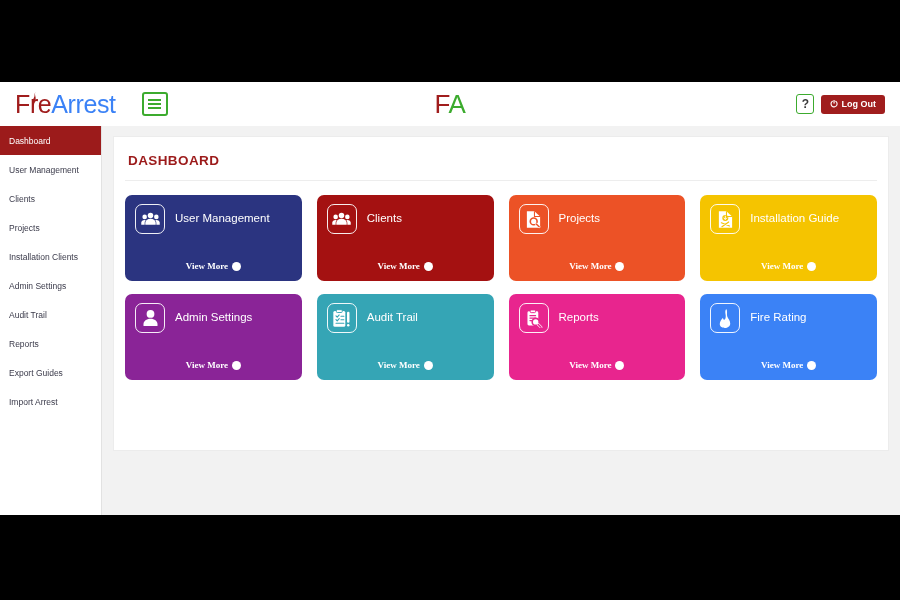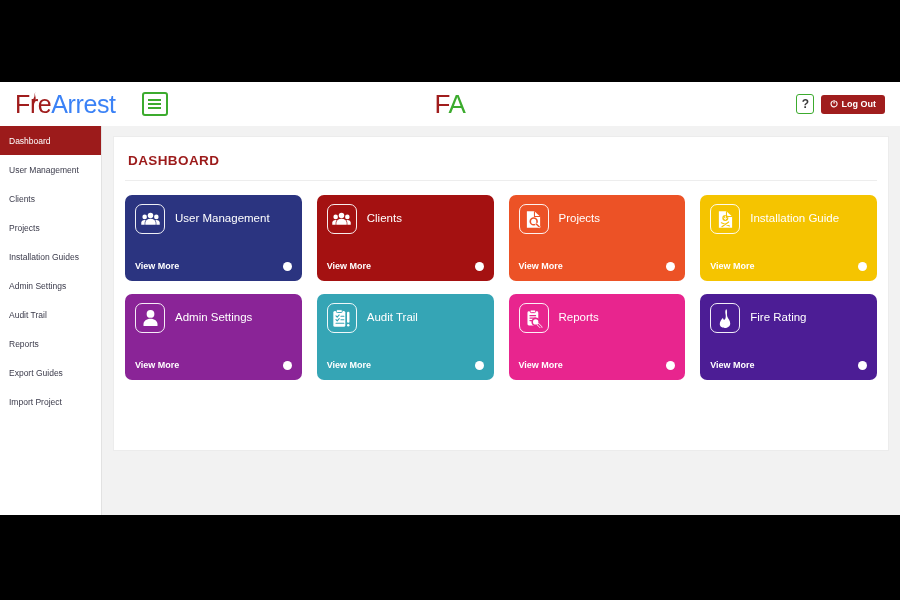--- a/index.html
+++ b/index.html
@@ -200,23 +200,24 @@
     line-height: 1.15;
   }
   .card-more {
     margin-top: auto;
     text-align: center;
     color: #ffffff;
     font-size: 9px;
     font-weight: 700;
     display: flex;
     align-items: center;
-    justify-content: space-between;
+    justify-content: center;
     gap: 4px;
     padding-bottom: 2px;
+    font-family: Liberation Serif, serif;
   }
   .arrow-circ {
     width: 9px; height: 9px;
     border-radius: 50%;
     background: #fff;
     display: inline-flex;
     align-items: center;
     justify-content: center;
     position: relative;
     flex: 0 0 9px;
@@ -273,36 +274,36 @@
         <div class="side-item">
           <span>User Management</span>
         </div>
         <div class="side-item">
           <span>Clients</span>
         </div>
         <div class="side-item">
           <span>Projects</span>
         </div>
         <div class="side-item">
-          <span>Installation Guides</span>
+          <span>Installation Clients</span>
         </div>
         <div class="side-item">
           <span>Admin Settings</span>
         </div>
         <div class="side-item">
           <span>Audit Trail</span>
         </div>
         <div class="side-item">
           <span>Reports</span>
         </div>
         <div class="side-item">
           <span>Export Guides</span>
         </div>
         <div class="side-item">
-          <span>Import Project</span>
+          <span>Import Arrest</span>
         </div>
       </div>
 
     <div class="content">
       <div class="panel">
         <div class="page-title">DASHBOARD</div>
         <div class="divider"></div>
         <div class="card-grid" id="card-grid">
             <div class="card" style="background: rgb(43, 52, 128); color: rgb(43, 52, 128);">
               <div class="card-top">
@@ -424,21 +425,21 @@
                     <path d="M14 16.3l2.9 2.9" stroke="currentColor" stroke-width="1.6" stroke-linecap="round"></path>
                   </svg>
                 </div>
                 <div class="card-title">Reports</div>
               </div>
               <div class="card-more">
                 <span>View More</span>
                 <span class="arrow-circ"></span>
               </div>
             </div>
-            <div class="card" style="background: #4c1d95; color: rgb(31, 156, 17);">
+            <div class="card" style="background: #3b82f6; color: rgb(31, 156, 17);">
               <div class="card-top">
                 <div class="card-icon">
                   <svg width="16" height="19" viewBox="0 0 16 20" fill="#fff">
                     <path d="M9.3 0C7 3.2 9.6 6 8.6 9.4 7.9 11.8 6 12 5.9 9.3c-2 2-3.4 4.3-3.4 6.6 0 2.8 2.6 4.1 5.4 4.1s5.6-1.6 5.6-4.7c0-3.4-2.5-5-3.2-7.6-.7-2.4.6-5.7-1-7.7z"></path>
                   </svg>
                 </div>
                 <div class="card-title">Fire Rating</div>
               </div>
               <div class="card-more">
                 <span>View More</span>

